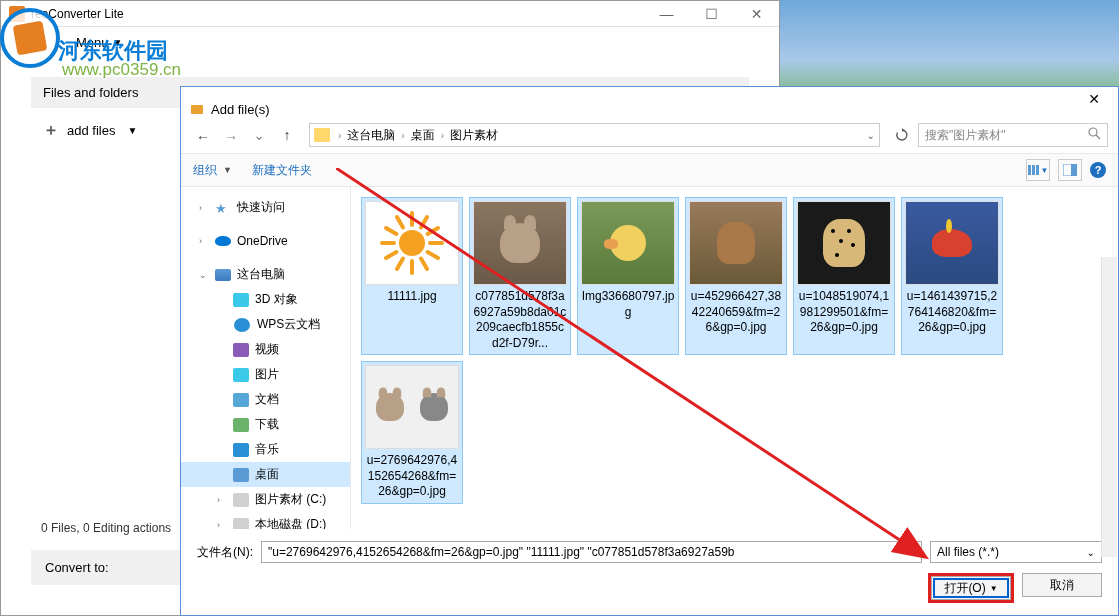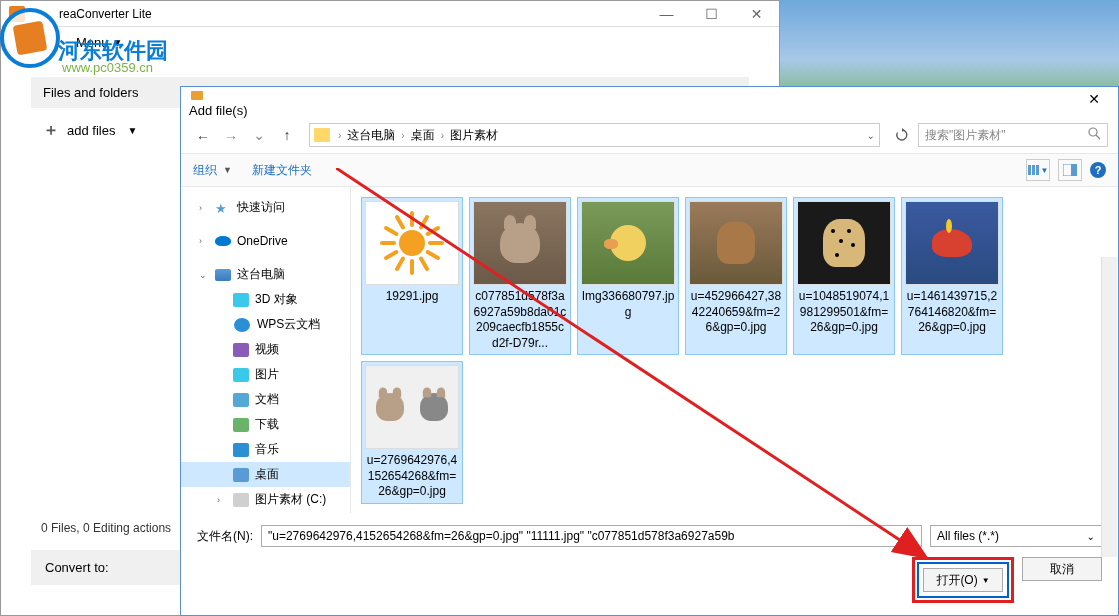--- a/index.html
+++ b/index.html
@@ -1,47 +1,47 @@
 <!DOCTYPE html>
 <html><head>
 <meta charset="utf-8">
 <style>
 * { box-sizing: border-box; margin: 0; padding: 0; font-family: "Microsoft YaHei", "Segoe UI", sans-serif; }
 body { width: 1119px; height: 616px; position: relative; background: #fff; overflow: hidden; }
 
 .desktop-bg { position: absolute; top: 0; right: 0; width: 340px; height: 100px; background: linear-gradient(to bottom, #6fa8dc 0%, #a8c8e8 60%, #7db87d 100%); z-index: 0; }
 
 .main-window { position: absolute; top: 0; left: 0; width: 780px; height: 616px; background: #fff; border: 1px solid #999; z-index: 1; }
-.main-titlebar { height: 26px; background: #fff; display: flex; align-items: center; padding: 0 8px; border-bottom: 1px solid #e0e0e0; font-size: 12px; gap: 28px; }
+.main-titlebar { height: 26px; background: #fff; display: flex; align-items: center; padding: 0 8px; border-bottom: 1px solid #e0e0e0; font-size: 12px; }
 .main-titlebar .icon { width: 16px; height: 16px; background: #e67e22; border-radius: 2px; margin-right: 6px; }
 .main-win-controls { position: absolute; right: 0; top: 0; display: flex; }
 .win-btn { width: 45px; height: 26px; text-align: center; line-height: 26px; font-size: 14px; color: #666; }
 
 .logo-overlay { position: absolute; top: 8px; left: 0; z-index: 3; }
 .logo-circle { width: 60px; height: 60px; border: 4px solid #0a7dd6; border-radius: 50%; display: flex; align-items: center; justify-content: center; background: rgba(255,255,255,0.8); }
 .logo-inner { width: 30px; height: 30px; background: #e67e22; border-radius: 4px; transform: rotate(-10deg); }
 .logo-text { position: absolute; top: 28px; left: 58px; font-size: 22px; font-weight: bold; color: #0a7dd6; white-space: nowrap; }
-.logo-url { position: absolute; top: 52px; left: 62px; font-size: 13px; color: #7cb342; }
+.logo-url { position: absolute; top: 52px; left: 62px; font-size: 17px; color: #7cb342; }
 
 .menu-bar { height: 30px; padding: 8px 75px; font-size: 13px; display: flex; align-items: center; }
 .menu-bar span { margin-right: 4px; }
 .menu-arrow { font-size: 10px; }
 
 .main-body { padding: 20px 30px; }
 .section-header { background: #f0f0f0; padding: 8px 12px; font-size: 13px; margin-bottom: 4px; }
 .add-files-btn { display: flex; align-items: center; padding: 8px 12px; font-size: 13px; }
 .add-files-btn .plus { font-size: 16px; font-weight: bold; margin-right: 8px; color: #555; }
 .add-files-btn .arrow { margin-left: 12px; font-size: 10px; }
 
 .status-line { position: absolute; bottom: 80px; left: 40px; font-size: 12px; color: #333; }
 .convert-section { position: absolute; bottom: 30px; left: 30px; right: 30px; background: #f0f0f0; padding: 10px 14px; font-size: 13px; }
 
 
 .file-dialog { position: absolute; top: 86px; left: 180px; width: 939px; height: 530px; background: #fff; border: 1px solid #5a8fd4; z-index: 5; display: flex; flex-direction: column; }
-.fd-titlebar { height: 30px; display: flex; align-items: flex-start; padding: 0 8px; font-size: 13px; flex-direction: column; }
+.fd-titlebar { height: 30px; display: flex; align-items: flex-end; padding: 0 8px; font-size: 13px; }
 .fd-titlebar .icon { width: 16px; height: 16px; margin-right: 6px; display: inline-block; }
 .fd-close { position: absolute; right: 4px; top: 4px; width: 40px; height: 22px; text-align: center; font-size: 14px; }
 
 .fd-nav { height: 36px; display: flex; align-items: center; padding: 4px 10px; gap: 4px; }
 .nav-arrow { width: 24px; height: 24px; display: flex; align-items: center; justify-content: center; color: #888; font-size: 14px; }
 .nav-arrow.enabled { color: #333; }
 .breadcrumb-bar { flex: 1; height: 24px; border: 1px solid #ccc; display: flex; align-items: center; padding: 0 4px; font-size: 12px; margin: 0 6px; }
 .breadcrumb-bar .folder-icon { width: 16px; height: 14px; background: #ffd76a; border-radius: 1px; margin-right: 6px; }
 .breadcrumb-bar .crumb { padding: 2px 4px; }
 .breadcrumb-bar .sep { color: #888; margin: 0 2px; font-size: 10px; }
@@ -103,21 +103,21 @@
 .cheetah-shape::before { content: ""; position: absolute; top: 10px; left: 8px; width: 4px; height: 4px; background: #000; border-radius: 50%; box-shadow: 16px 0 #000, 8px 10px #000, 20px 14px #000, 4px 24px #000; }
 .bird-shape { width: 40px; height: 28px; background: #d84030; border-radius: 50% 60% 40% 40%; position: relative; }
 .bird-shape::before { content: ""; position: absolute; top: -10px; left: 14px; width: 6px; height: 14px; background: #f0c830; border-radius: 50%; }
 
 .fd-bottom { padding: 12px 16px; }
 .filename-row { display: flex; align-items: center; gap: 8px; margin-bottom: 10px; font-size: 12px; }
 .filename-input { flex: 1; height: 22px; border: 1px solid #aaa; padding: 0 6px; font-size: 12px; }
 .filetype-select { width: 172px; height: 22px; border: 1px solid #aaa; padding: 0 6px; font-size: 12px; display: flex; align-items: center; justify-content: space-between; }
 .btn-row { display: flex; justify-content: flex-end; gap: 8px; }
 .dlg-btn { width: 80px; height: 24px; border: 1px solid #aaa; background: #f4f4f4; font-size: 12px; display: flex; align-items: center; justify-content: center; }
-.open-highlight { border: 3px solid #e02020; padding: 8px; display: inline-block; position: relative; }
+.open-highlight { border: 3px solid #e02020; padding: 0; display: inline-block; position: relative; }
 .open-highlight::before { content: ""; position: absolute; inset: 2px; border: 2px solid #0060d0; }
 
 .arrow-annotation { position: absolute; top: 168px; left: 336px; width: 720px; height: 420px; z-index: 10; pointer-events: none; }
 
 
 .vscroll { position: absolute; right: 1px; top: 170px; width: 16px; height: 300px; background: #f0f0f0; border-left: 1px solid #e0e0e0; }
 </style>
 </head>
 <body>
 
@@ -311,21 +311,21 @@
                   <line x1="19.411542731880104" y1="44" x2="9.01923788646684" y2="50"></line>
                   <line x1="17" y1="35" x2="5" y2="35.00000000000001"></line>
                   <line x1="19.411542731880104" y1="26" x2="9.019237886466843" y2="19.999999999999996"></line>
                   <line x1="25.999999999999993" y1="19.41154273188011" x2="19.999999999999986" y2="9.019237886466847"></line>
                   <line x1="35" y1="17" x2="34.99999999999999" y2="5"></line>
                   <line x1="44" y1="19.411542731880104" x2="50" y2="9.019237886466843"></line>
                   <line x1="50.58845726811989" y1="25.999999999999993" x2="60.98076211353315" y2="19.999999999999986"></line>
                 </g>
               </svg>
             </div>
-            <div class="fname">19291.jpg</div>
+            <div class="fname">11111.jpg</div>
           </div>
           <div class="file-item selected">
             <div class="thumb cat">
               <div class="cat-shape"></div>
             </div>
             <div class="fname">c077851d578f3a6927a59b8da01c209caecfb1855cd2f-D79r...</div>
           </div>
           <div class="file-item selected">
             <div class="thumb duck">
               <div class="duck-shape"></div>

